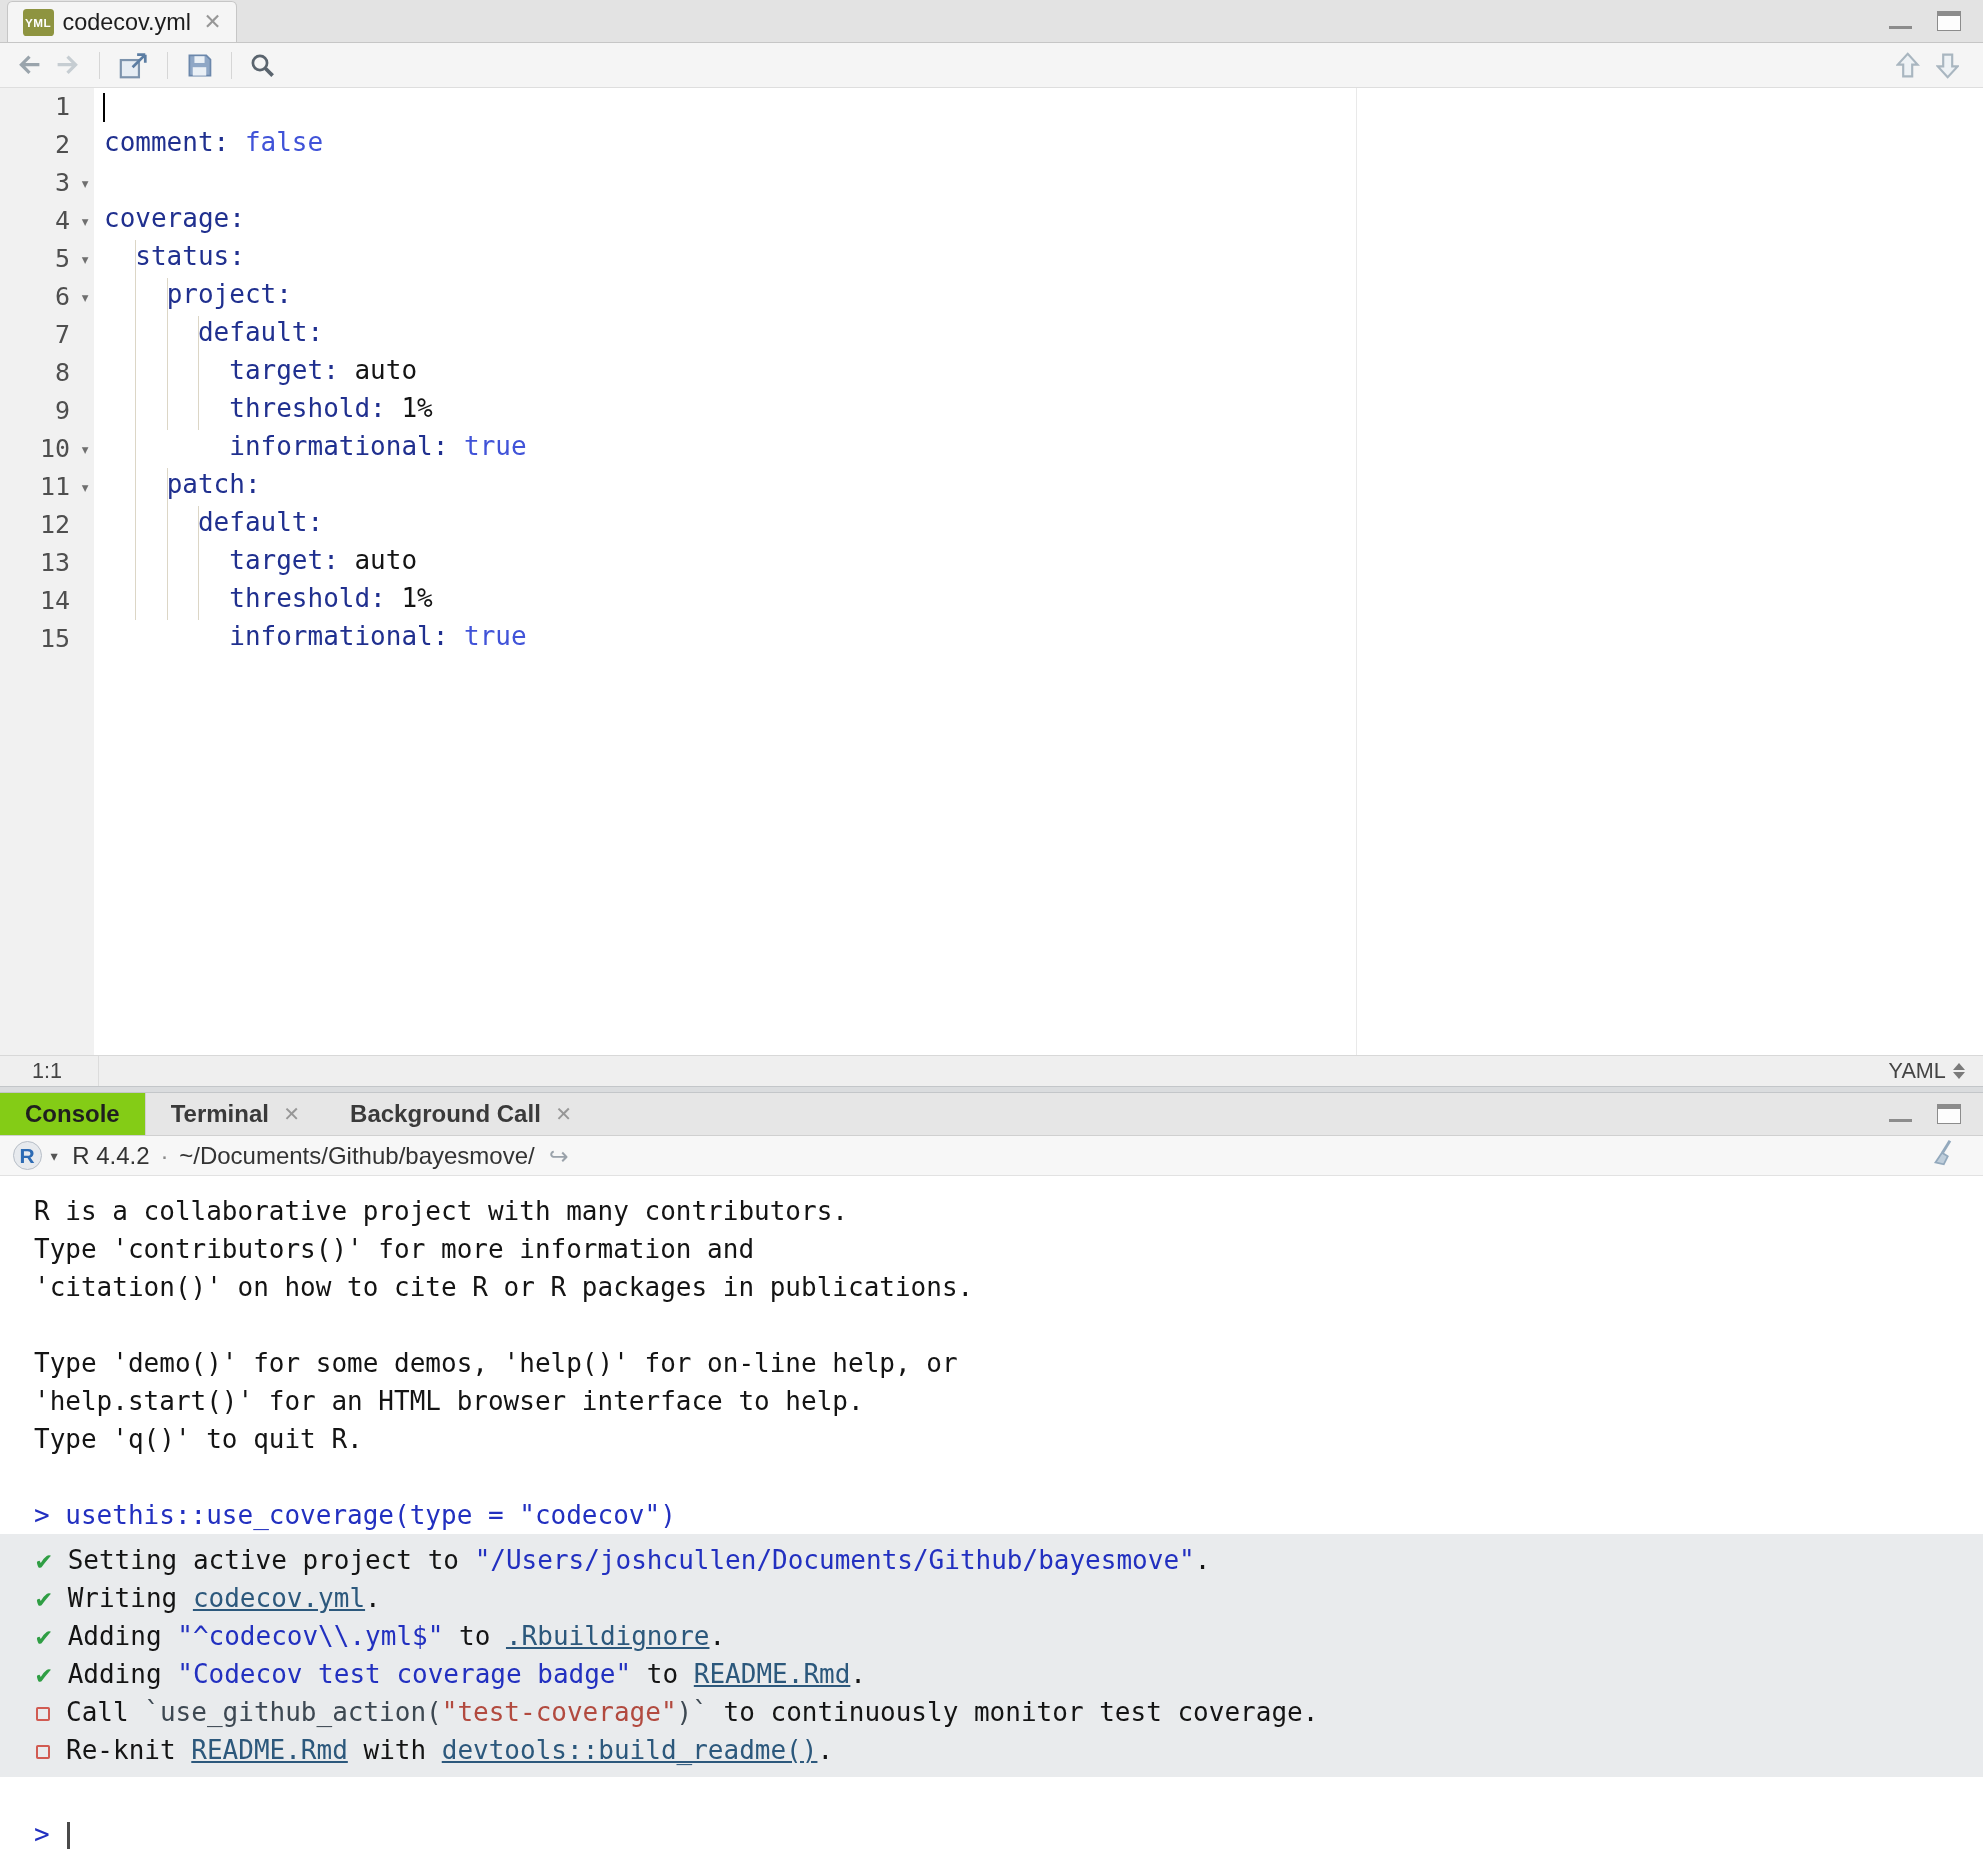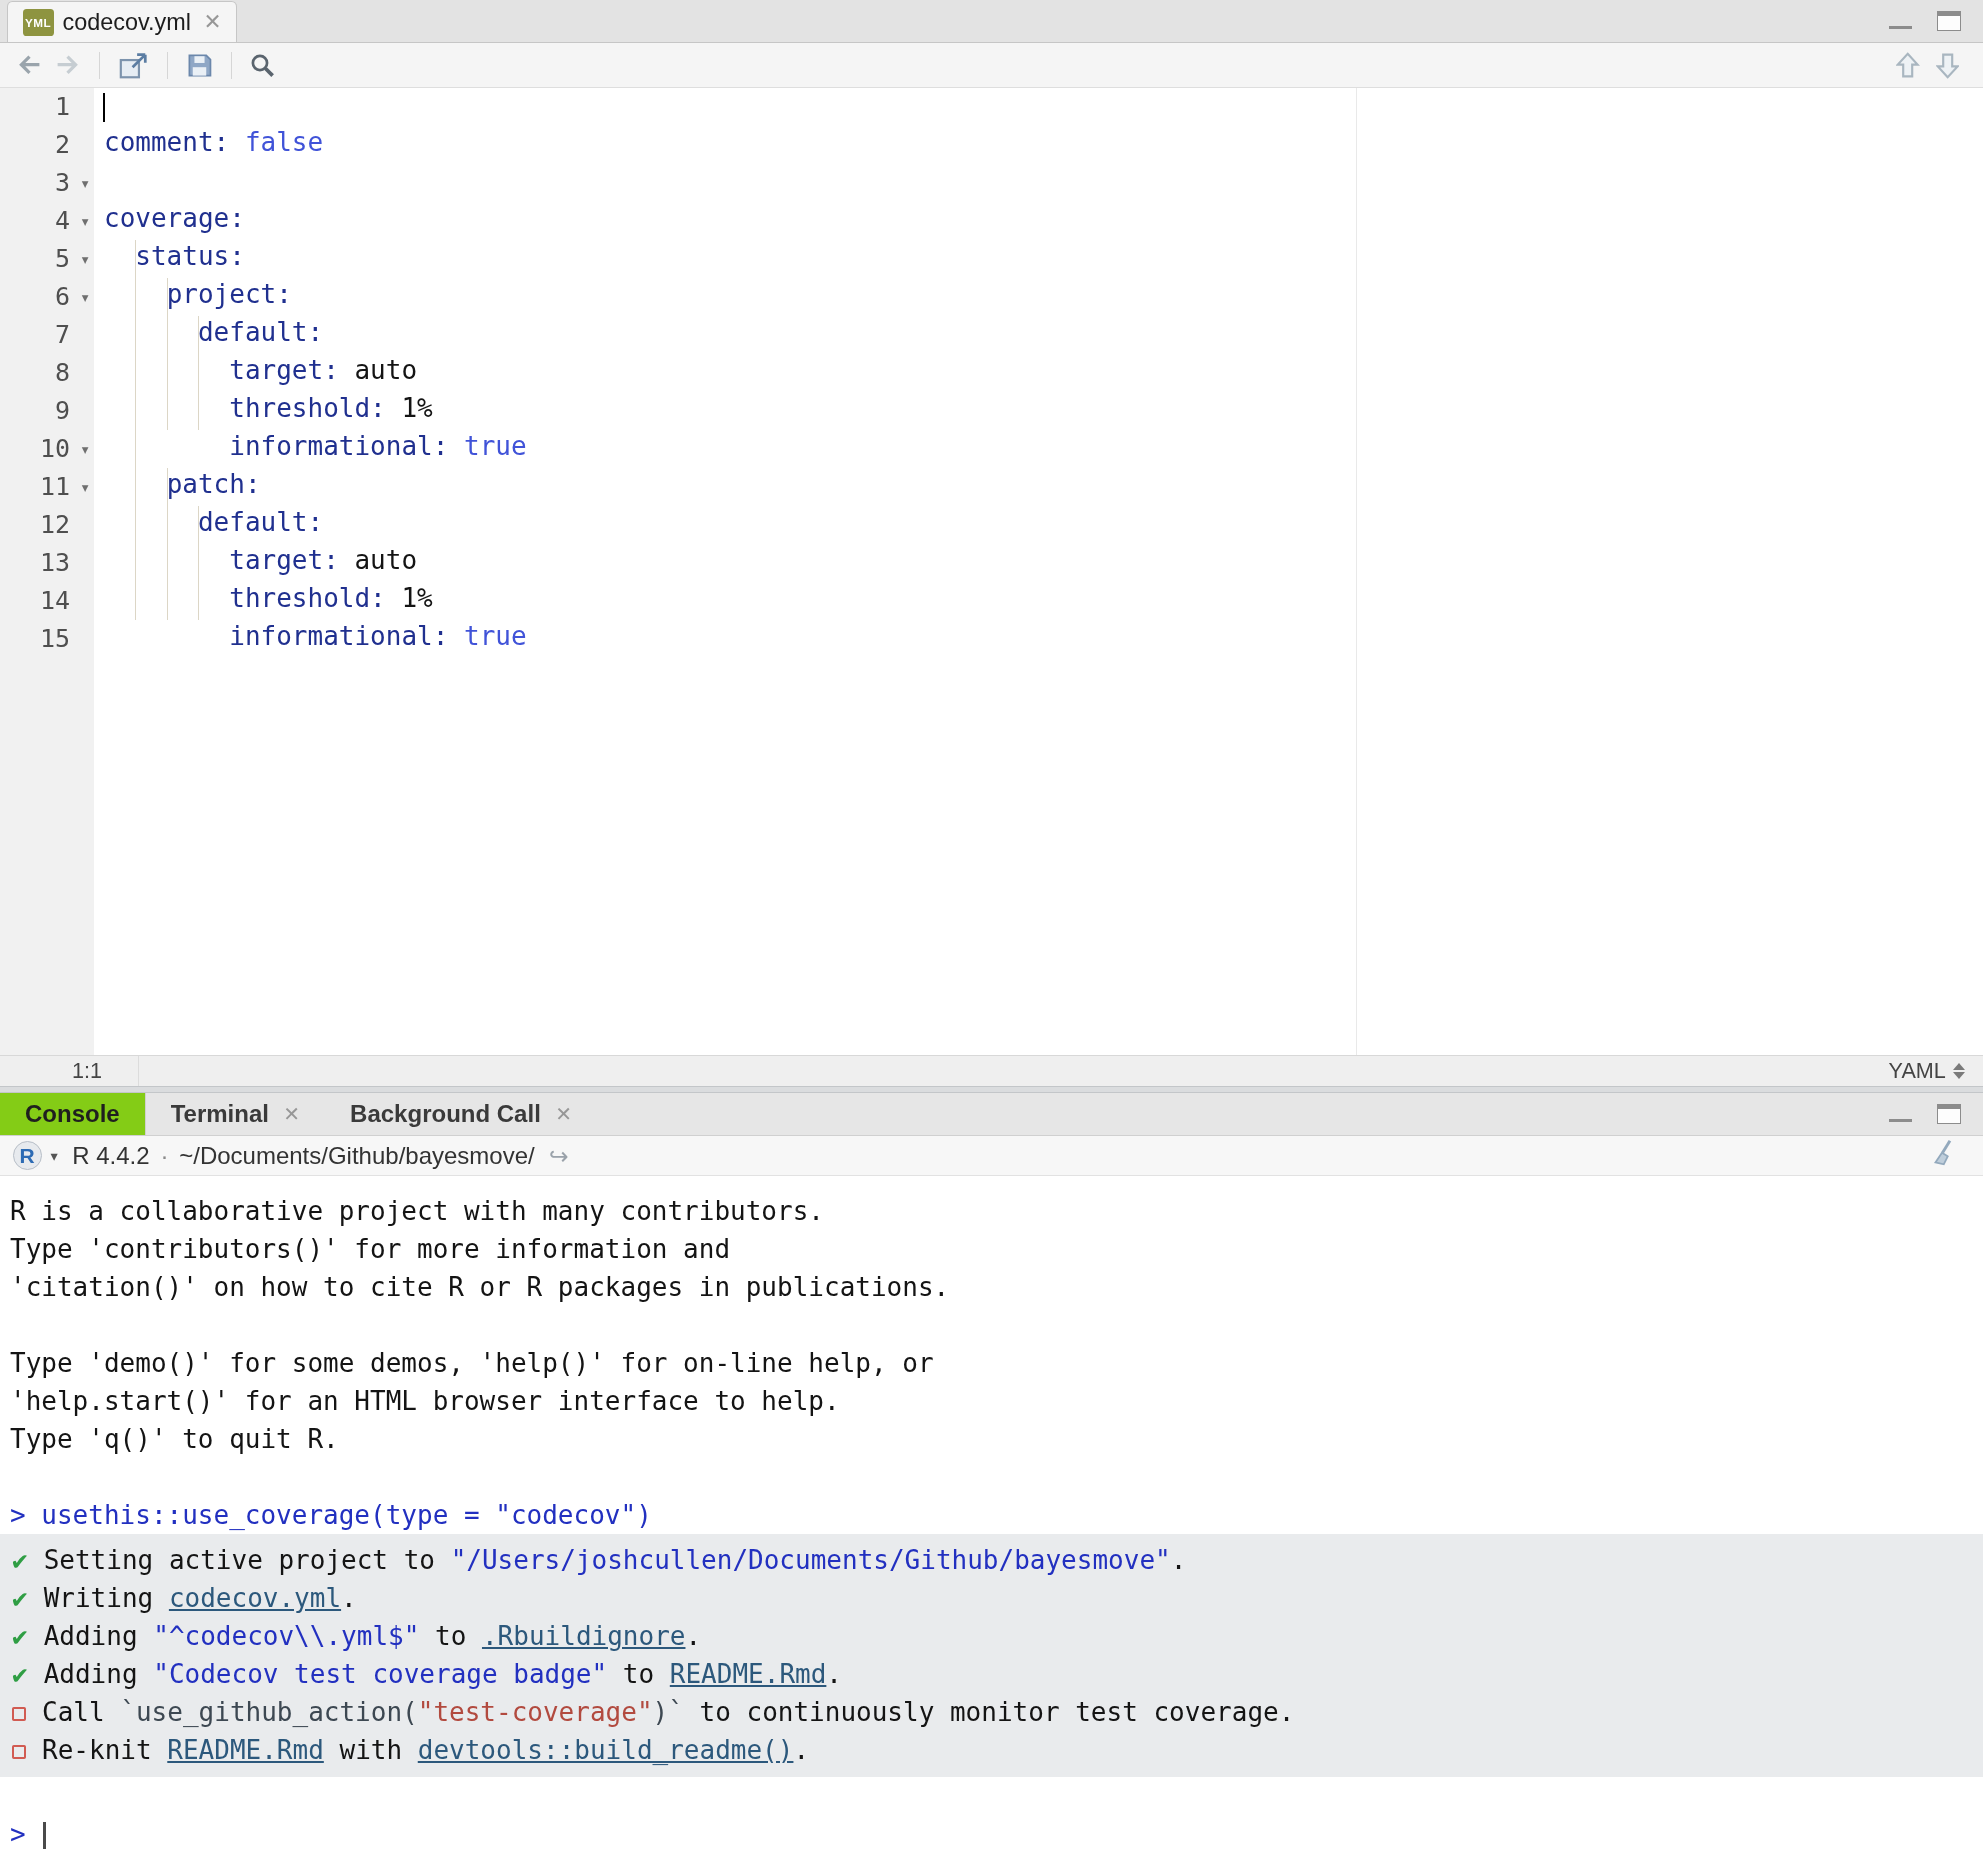--- a/index.html
+++ b/index.html
@@ -37,21 +37,21 @@
   .ed-row { position:relative; height:38px; white-space:pre; }
   .ed-num { position:absolute; left:0; top:0; width:70px; text-align:right; color:#4f4f4f; font-size:25px; }
   .ed-fold { position:absolute; left:76px; top:0; width:18px; color:#6f6f6f; font-size:17px; line-height:38px; text-align:center; cursor:pointer;}
   .ed-code { position:absolute; left:104px; top:0; white-space:pre;margin-top:35px; }
   .guide { position:absolute; top:0; bottom:0; width:0.9px; background:#dcd6c6; }
   .ed-caret { position:absolute; left:103px; top:4.5px; width:1.8px; height:29px; background:#000; }
   .tk-p { color:#141414; } .tk-k { color:var(--key); } .tk-v { color:var(--const); }
 
   .editor-statusbar { height:31px; background:#efefef; border-top:0.9px solid #d8d8d8;
     display:flex; align-items:center; font-size:21.6px; color:#444; flex:none; }
-  .sb-pos { width:99px; padding-left:32px; border-right:0.9px solid #dcdcdc; height:100%; display:flex; align-items:center;margin-left:40px; }
+  .sb-pos { width:99px; padding-left:32px; border-right:0.9px solid #dcdcdc; height:100%; display:flex; align-items:center; }
   .sb-right { margin-left:auto; padding-right:19px; display:flex; align-items:center; gap:7.2px; }
   .spinner { display:flex; flex-direction:column; gap:2.7px; }
   .spinner i { display:block; width:0; height:0; border-left:6.3px solid transparent; border-right:6.3px solid transparent; }
   .spinner .up { border-bottom:7.2px solid #7a7a7a; }
   .spinner .dn { border-top:7.2px solid #7a7a7a; }
 
   .pane-splitter { height:7.2px; background:#dadcde; border-top:0.9px solid #c3c6c9; border-bottom:0.9px solid #c3c6c9; flex:none; }
 
   
   .console-tabbar { height:43px; background:#e6e6e6; border-bottom:0.9px solid #d0d0d0;
@@ -66,21 +66,21 @@
     display:flex; align-items:center; padding:0 12.6px; gap:9px; font-size:24px; color:#333; flex:none; }
   .r-logo { width:29px; height:29px; border-radius:50%; background:#e7eaee; border:0.9px solid #b7bec7;
     color:#2d6bb4; font-weight:bold; font-size:21px; display:flex; align-items:center; justify-content:center; }
   .hdr-caret { color:#555; font-size:14.4px; margin-right:5.4px; }
   .hdr-sep { color:#8a8a8a; padding:0 1.8px; }
   .dir-arrow { color:#9aa2aa; font-size:23.4px; margin-left:5.4px; }
   .hdr-right { margin-left:auto; display:flex; align-items:center; padding-right:12.6px; }
 
   .console-body { height:688px; background:#fff; overflow:hidden; padding-top:16px;
     font-family:var(--mono); font-size:26px; line-height:38px; }
-  .c-line { height:38px; white-space:pre; padding-left:10px; color:#141414; }
+  .c-line { height:38px; white-space:pre; padding-left:10px; color:#141414;margin-left:24px; }
   .c-block { background:#e9ebed; padding:7.2px 0; }
   .c-block .c-line { padding-left:12px; }
   .cs-in { color:var(--blue-input);text-align:center; }
   .cs-s  { color:var(--blue-input); }
   .cs-l  { color:#2c587c; text-decoration:underline; }
   .cs-c  { color:#3d4852; }
   .cs-cs { color:#b24a3f; }
   .cs-chk{ color:#2f9e44; display:inline-block; width:16px; }
   .todo-box { display:inline-block; width:14.4px; height:14.4px; border:2.7px solid #d15b52; border-radius:1.8px; }
   .c-caret { display:inline-block; width:2.7px; height:27px; background:#4a4a4a; vertical-align:middle; margin-left:1.8px; }

